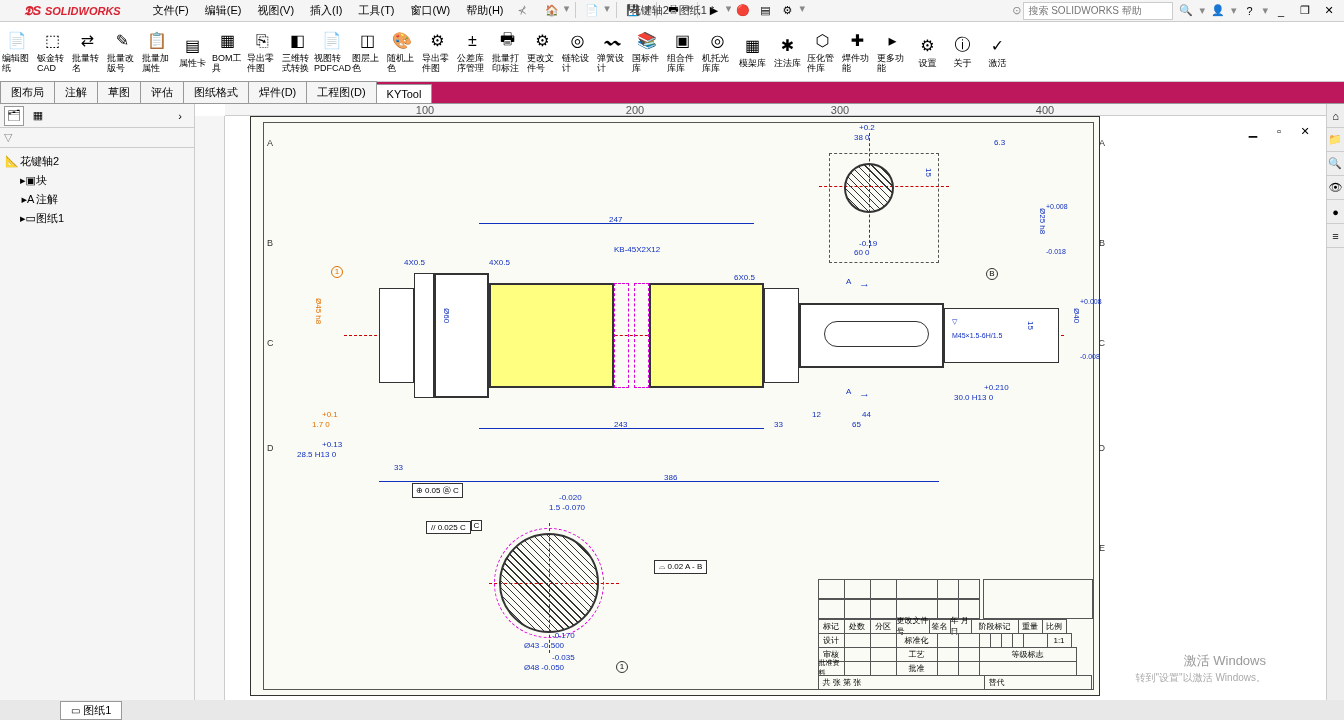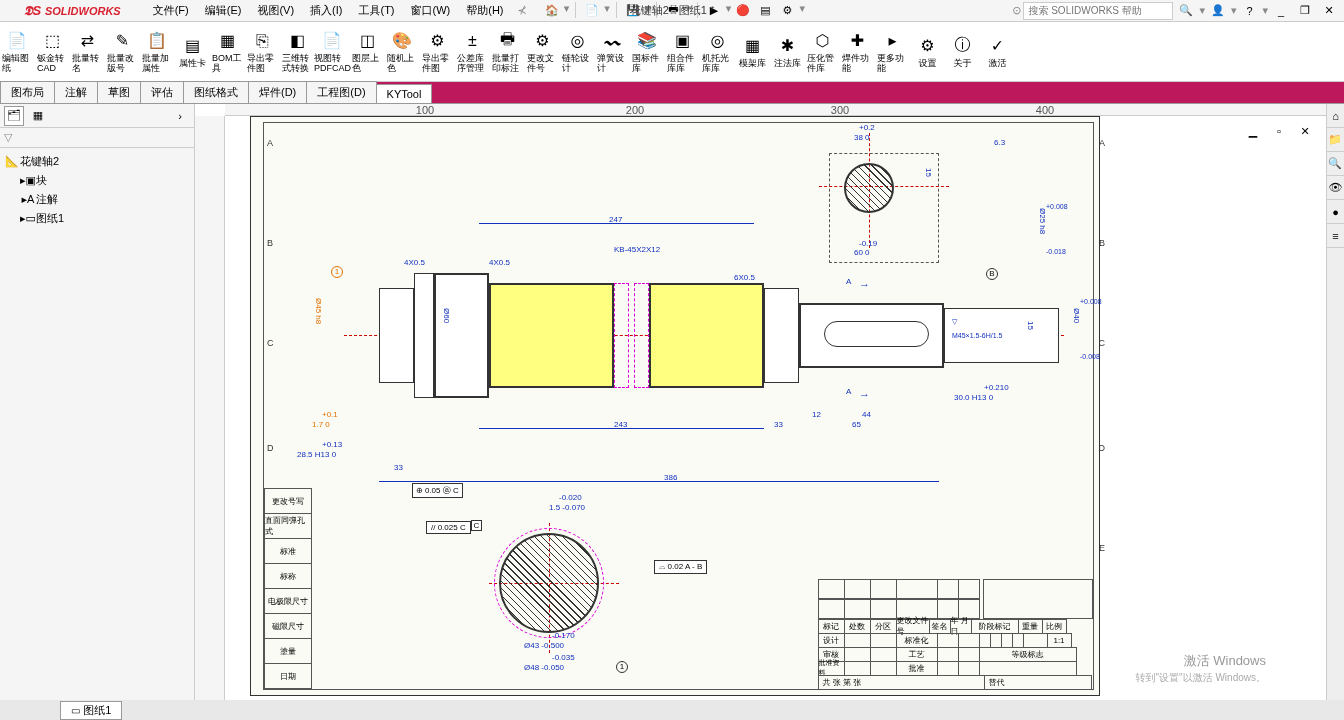--- a/index.html
+++ b/index.html
@@ -419,30 +419,20 @@
           <span class="dim" style="top:380px;left:285px">1.5 -0.070</span>
           <span class="dim" style="top:508px;left:288px">-0.170</span>
           <span class="dim" style="top:518px;left:260px">Ø43 -0.500</span>
           <span class="dim" style="top:530px;left:288px">-0.035</span>
           <span class="dim" style="top:540px;left:260px">Ø48 -0.050</span>
           <div style="position:absolute;top:538px;left:352px;width:12px;height:12px;border:1px solid #333;border-radius:50%;font-size:8px;text-align:center">1</div>
 
           <div style="position:absolute;top:143px;left:67px;width:12px;height:12px;border:1px solid #e07000;border-radius:50%;font-size:8px;text-align:center;color:#e07000">1</div>
           <div style="position:absolute;top:145px;left:722px;width:12px;height:12px;border:1px solid #333;border-radius:50%;font-size:8px;text-align:center">B</div>
 
-          <div class="revtable" id="revtable">
-              <div class="rev-row">更改号写</div>
-              <div class="rev-row">直面同弹孔式</div>
-              <div class="rev-row">标准</div>
-              <div class="rev-row">标称</div>
-              <div class="rev-row">电极限尺寸</div>
-              <div class="rev-row">磁限尺寸</div>
-              <div class="rev-row">塗量</div>
-              <div class="rev-row">日期</div>
-            </div>
 
           <div class="titleblock">
             <div style="display:flex;height:40px">
               <div style="width:165px;display:flex;flex-wrap:wrap">
                 <div class="tb-cell" style="width:27px;height:20px"></div>
                   <div class="tb-cell" style="width:27px;height:20px"></div>
                   <div class="tb-cell" style="width:27px;height:20px"></div>
                   <div class="tb-cell" style="width:42px;height:20px"></div>
                   <div class="tb-cell" style="width:22px;height:20px"></div>
                   <div class="tb-cell" style="width:22px;height:20px"></div>

